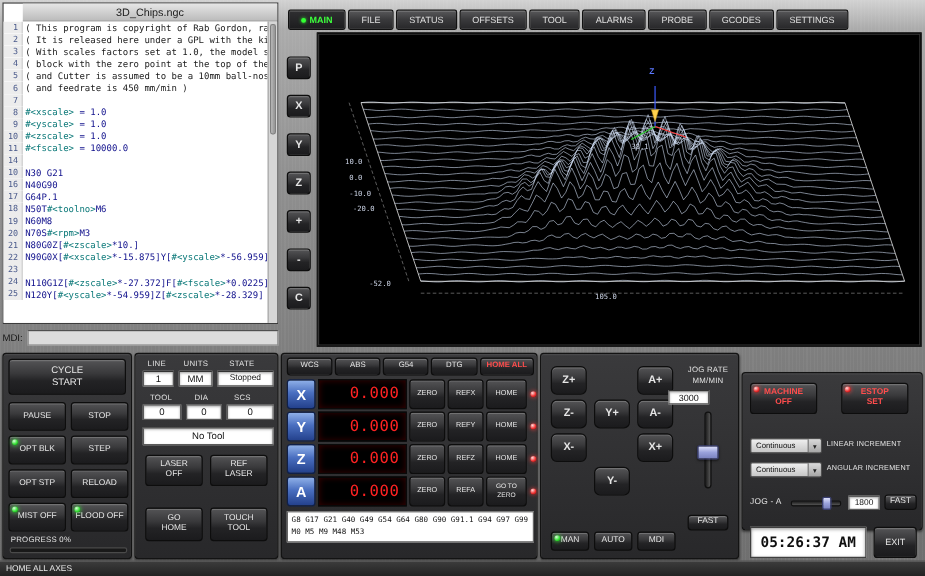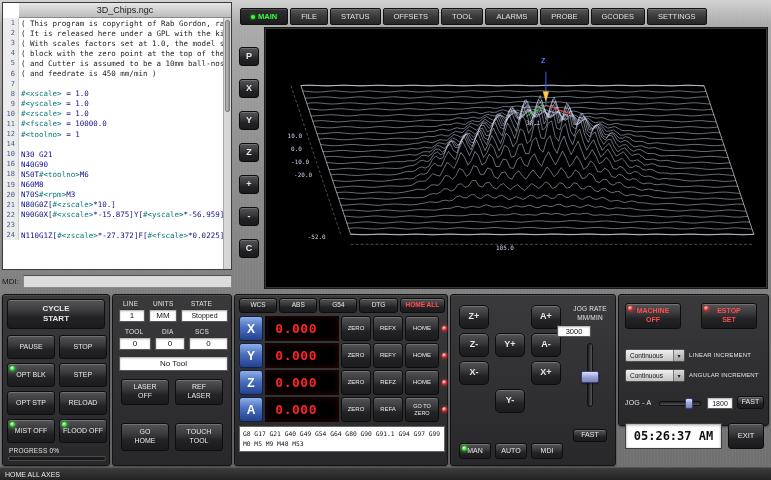--- a/index.html
+++ b/index.html
@@ -11,21 +11,21 @@
     background:repeating-linear-gradient(90deg,rgba(255,255,255,.04) 0 1px,transparent 1px 3px)}
   .panel{position:absolute;background:linear-gradient(180deg,#3a3a3c,#28282a);
     border:1px solid #131313;border-radius:3px;
     box-shadow:inset 0 1px 0 rgba(255,255,255,.08),0 1px 2px rgba(0,0,0,.45)}
   .btn{position:absolute;display:flex;align-items:center;justify-content:center;text-align:center;
     background:linear-gradient(180deg,#545456,#39393b 40%,#232325 62%,#1b1b1d);
     border:1px solid #0d0d0d;border-radius:3px;color:#e6e6e6;font-size:7px;line-height:1.25;
     box-shadow:inset 0 1px 0 rgba(255,255,255,.18);cursor:pointer}
   .btn.st{position:static}
   .btn .stack{display:block;max-width:42px}
-  .big{font-size:8px;font-weight:bold}
+  .big{font-size:8px;font-weight:normal}
   .redtxt{color:#ff4d4d;font-weight:bold}
   .led{position:absolute;width:5px;height:5px;border-radius:50%}
   .led.g{background:radial-gradient(circle at 35% 30%,#dbffdb,#35e035 55%,#0b7a0b);box-shadow:0 0 3px 1px rgba(60,255,60,.45)}
   .led.r{background:radial-gradient(circle at 35% 30%,#ffdada,#ee3030 55%,#7a0b0b);box-shadow:0 0 3px 1px rgba(255,60,60,.45)}
   .lab{position:absolute;color:#e2e2e2;font-size:6.5px;letter-spacing:.2px;white-space:nowrap}
   .wf{position:absolute;background:#fff;border:1px solid #5a5a5a;border-top-color:#333;
     box-shadow:inset 0 1px 2px rgba(0,0,0,.35);color:#111;font-size:8px;
     display:flex;align-items:center;justify-content:center;white-space:nowrap}
   
   #editor{position:absolute;left:2px;top:2px;width:230px;height:268px;background:#fff;border:1px solid #3c3c3c}
@@ -65,22 +65,22 @@
   #zlab{position:absolute;left:55%;top:11%;color:#5b78ff;font-size:7px;font-weight:bold}
   
   #dro-head{position:absolute;left:4px;top:3px;width:206px;height:15px;display:flex;gap:2px}
   .hcell{flex:1;font-size:6.5px}
   #dro-rows{position:absolute;left:4px;top:21px;width:208px}
   .drow{display:flex;gap:2px;height:25px;margin-bottom:2px;align-items:stretch}
   .axisb{flex:none;width:24px;display:flex;align-items:center;justify-content:center;
     background:linear-gradient(180deg,#8fb0e8,#4a6fc0 45%,#24418c);border:1px solid #102048;
     border-radius:3px;color:#fff;font-weight:bold;font-size:12px;cursor:pointer}
   .dval{flex:none;width:74px;background:#000;border:1px solid #0a0a0a;box-shadow:inset 0 0 5px rgba(120,0,0,.5);
-    color:#ff2222;font-family:"DejaVu Sans Mono",monospace;font-weight:bold;font-size:13px;
-    display:flex;align-items:center;justify-content:flex-end;padding-right:21px;letter-spacing:.5px}
+    color:#ff2222;font-family:"DejaVu Sans Mono",monospace;font-weight:normal;font-size:13px;
+    display:flex;align-items:center;justify-content:flex-end;padding-right:5px;letter-spacing:.5px}
   .sb{font-size:6px;flex:none}
   .tiny{font-size:5.5px;line-height:1.1;padding:0 2px}
   .rled{position:static;align-self:center;margin-left:1px;flex:none}
   .gbox{position:absolute;left:4px;top:131px;width:206px;height:26px;background:#fff;border:1px solid #666;
     font-family:"DejaVu Sans Mono",monospace;font-size:6.3px;color:#111;padding:2px 3px;line-height:1.6;white-space:nowrap;overflow:hidden}
   
   .jbtn{width:30px;height:24px;font-size:9px;font-weight:bold;border-radius:5px}
   .vtrack{position:absolute;width:6px;background:linear-gradient(90deg,#1d1d1d,#565656);border:1px solid #101010;border-radius:3px}
   .vthumb{position:absolute;width:18px;height:12px;background:linear-gradient(180deg,#dde1fa,#9aa2dc 50%,#7a82c0);
     border:1px solid #3a3f70;border-radius:2px;box-shadow:0 1px 2px rgba(0,0,0,.5);cursor:pointer}
@@ -113,31 +113,32 @@
         <div class="cl"><span class="ln">2</span><span class="ct"><span class="cmt">( It is released here under a GPL with the kind permission of the author )</span></span></div>
         <div class="cl"><span class="ln">3</span><span class="ct"><span class="cmt">( With scales factors set at 1.0, the model should be cut from a 4 x 2 x 1 )</span></span></div>
         <div class="cl"><span class="ln">4</span><span class="ct"><span class="cmt">( block with the zero point at the top of the block, center of the 3D model )</span></span></div>
         <div class="cl"><span class="ln">5</span><span class="ct"><span class="cmt">( and Cutter is assumed to be a 10mm ball-nose )</span></span></div>
         <div class="cl"><span class="ln">6</span><span class="ct"><span class="cmt">( and feedrate is 450 mm/min )</span></span></div>
         <div class="cl"><span class="ln">7</span><span class="ct"></span></div>
         <div class="cl"><span class="ln">8</span><span class="ct"><span class="param">#&lt;xscale&gt;</span> = 1.0</span></div>
         <div class="cl"><span class="ln">9</span><span class="ct"><span class="param">#&lt;yscale&gt;</span> = 1.0</span></div>
         <div class="cl"><span class="ln">10</span><span class="ct"><span class="param">#&lt;zscale&gt;</span> = 1.0</span></div>
         <div class="cl"><span class="ln">11</span><span class="ct"><span class="param">#&lt;fscale&gt;</span> = 10000.0</span></div>
-        <div class="cl"><span class="ln">12</span><span class="ct"><span class="param">#&lt;toolno&gt;</span> = 1</span></div>
         <div class="cl"><span class="ln">14</span><span class="ct"></span></div>
         <div class="cl"><span class="ln">10</span><span class="ct">N30 G21</span></div>
         <div class="cl"><span class="ln">16</span><span class="ct">N40G90</span></div>
+        <div class="cl"><span class="ln">17</span><span class="ct">G64P.1</span></div>
         <div class="cl"><span class="ln">18</span><span class="ct">N50T<span class="param">#&lt;toolno&gt;</span>M6</span></div>
         <div class="cl"><span class="ln">19</span><span class="ct">N60M8</span></div>
         <div class="cl"><span class="ln">20</span><span class="ct">N70S<span class="param">#&lt;rpm&gt;</span>M3</span></div>
         <div class="cl"><span class="ln">21</span><span class="ct">N80G0Z[<span class="param">#&lt;zscale&gt;</span>*10.]</span></div>
         <div class="cl"><span class="ln">22</span><span class="ct">N90G0X[<span class="param">#&lt;xscale&gt;</span>*-15.875]Y[<span class="param">#&lt;yscale&gt;</span>*-56.959]</span></div>
         <div class="cl"><span class="ln">23</span></div>
         <div class="cl"><span class="ln">24</span><span class="ct">N110G1Z[<span class="param">#&lt;zscale&gt;</span>*-27.372]F[<span class="param">#&lt;fscale&gt;</span>*0.0225]</span></div>
+        <div class="cl"><span class="ln">25</span><span class="ct">N120Y[<span class="param">#&lt;yscale&gt;</span>*-54.959]Z[<span class="param">#&lt;zscale&gt;</span>*-28.329]</span></div>
       </div>
     <div id="scroll">
         <div class="thumb"></div>
       </div>
   </div>
   <div id="tab-bar">
       <div class="tab active">MAIN</div>
       <div class="tab">FILE</div>
       <div class="tab">STATUS</div>
       <div class="tab">OFFSETS</div>
@@ -358,21 +359,21 @@
         <span>MAN</span>
       </div>
     <div class="btn" style="left:44px;top:148px;width:32px;height:16px">
         <span>AUTO</span>
       </div>
     <div class="btn" style="left:80px;top:148px;width:32px;height:16px">
         <span>MDI</span>
       </div>
   </div>
 
-  <div class="panel" id="p-machine" style="left:618px;top:294px;width:151px;height:132px">
+  <div class="panel" id="p-machine" style="left:618px;top:310px;width:151px;height:132px">
     <div class="btn redtxt" style="left:6px;top:8px;width:56px;height:26px">
         <i class="led r" style="left:2px;top:2px"></i>
         <span class="stack" style="max-width:38px">MACHINE OFF</span>
       </div>
     <div class="btn redtxt" style="left:82px;top:8px;width:56px;height:26px">
         <i class="led r" style="left:2px;top:2px"></i>
         <span class="stack" style="max-width:34px">ESTOP SET</span>
       </div>
     <div class="combo" style="left:6px;top:54px;width:60px;height:13px">
         <span>Continuous</span>

